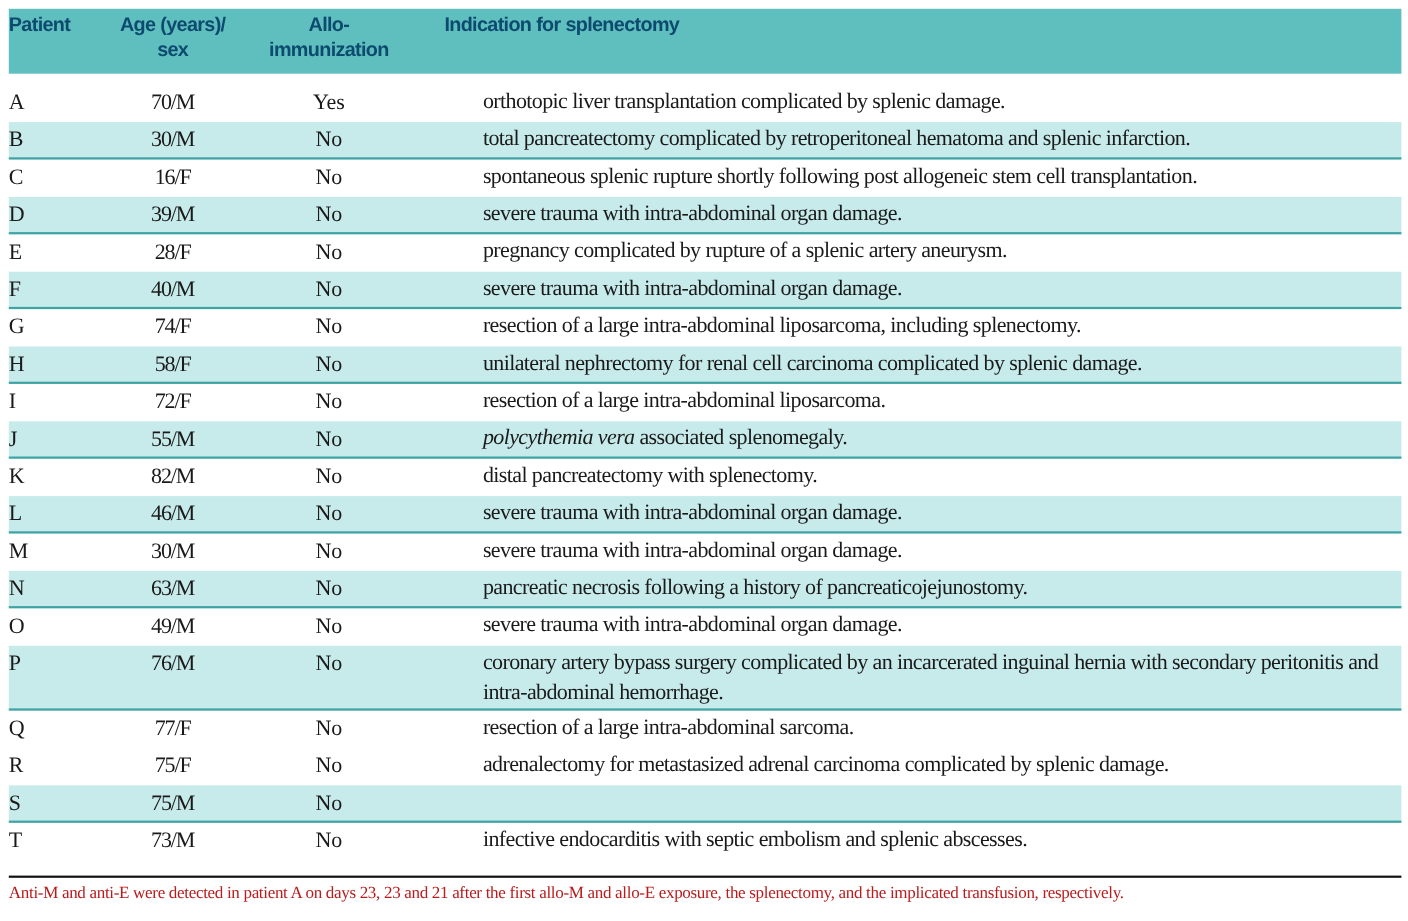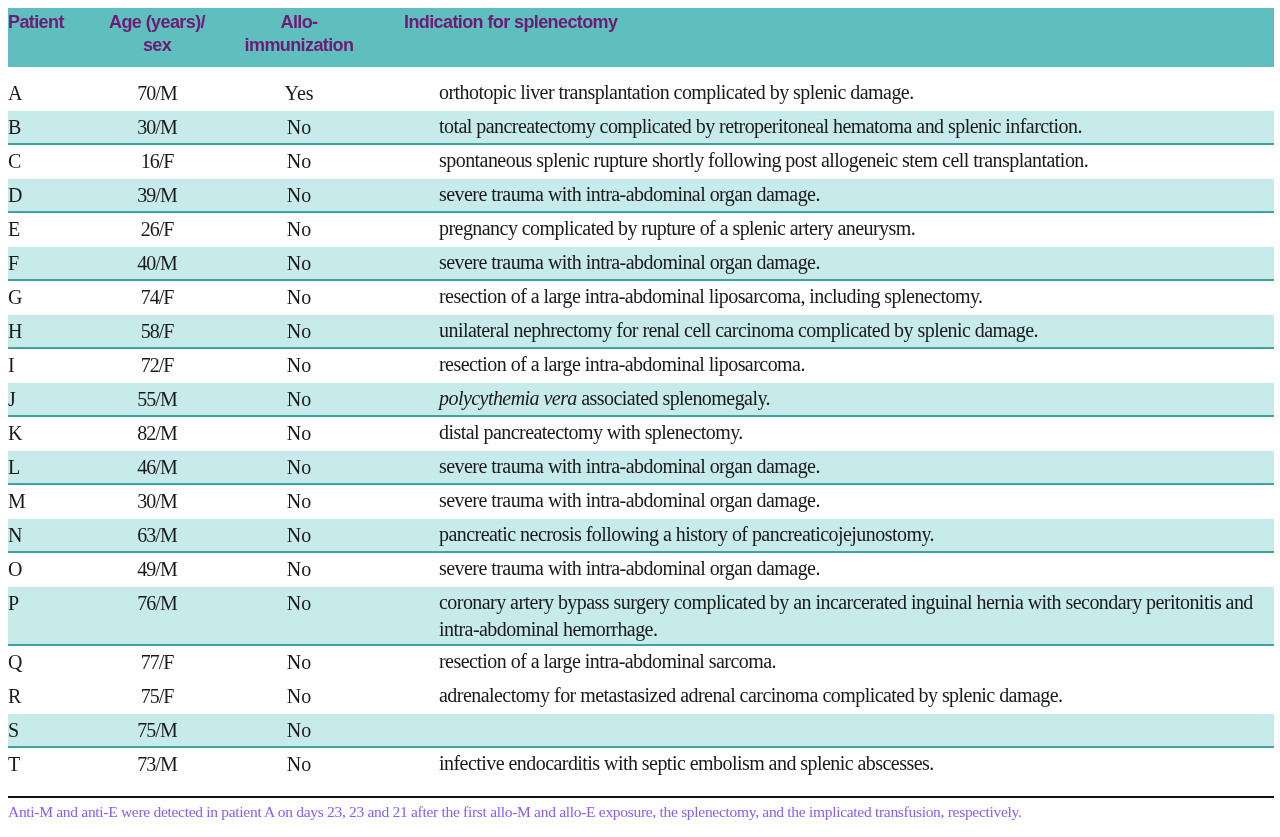--- a/index.html
+++ b/index.html
@@ -1,39 +1,39 @@
 <!DOCTYPE html>
 <html><head>
   <meta charset="utf-8">
   <style>
     html, body { margin: 0; padding: 0; background: #ffffff; }
     body { width: 1280px; height: 837px; position: relative; overflow: hidden;
            font-family: "Liberation Serif", "DejaVu Serif", serif; color: #1a1a1a; }
     .table { position: absolute; left: 8px; top: 8px; width: 1266px; }
-    .hdr { background: #5fbfbf; height: 59px; position: relative; color: #701a75;
+    .hdr { background: #5fbfbf; height: 59px; position: relative; color: #0c4a6e;
            font-family: "Liberation Sans", "DejaVu Sans", sans-serif; font-weight: bold;
            font-size: 18px; line-height: 23px; letter-spacing: -0.6px; transform-origin: left; }
     .hdr .c { position: absolute; top: 3px; }
     .hdr .c1 { left: 0px; }
     .hdr .c2 { left: 84px; width: 130px; text-align: center; }
     .hdr .c3 { left: 226px; width: 130px; text-align: center; }
     .hdr .c4 { left: 396px; }
     .rows { margin-top: 10px; }
     .row { position: relative; height: 34px; font-size: 20px; line-height: 28px; }
     .row.shaded { background: #c7eaea; border-bottom: 2px solid #3fa3a3; height: 32px; }
     .row.tall { height: 58px; }
     .row.tall.shaded { height: 57px; }
     .row .c { position: absolute; top: 2px; white-space: nowrap; }
     .row .c1 { left: 0px; }
     .row .c2 { left: 84px; width: 130px; text-align: center; letter-spacing: -1px; }
     .row .c3 { left: 226px; width: 130px; text-align: center; }
     .row .c4 { left: 397px; letter-spacing: -0.55px; white-space: normal; width: 840px; line-height: 27px; margin-left: 34px; }
     .row .c4 i { font-style: italic; }
     .bottom-rule { position: absolute; left: 8px; width: 1266px; top: 796px; height: 2px; background: #111; }
-    .footnote { position: absolute; left: 8px; top: 803px; font-size: 15.5px; color: #8b5cf6;
+    .footnote { position: absolute; left: 8px; top: 803px; font-size: 15.5px; color: #b91c1c;
                 letter-spacing: -0.3px; white-space: nowrap; }
   </style>
 </head>
 <body>
 
 <div class="table">
   <div class="hdr">
     <div class="c c1">Patient</div>
     <div class="c c2">Age (years)/<br>sex</div>
     <div class="c c3">Allo-<br>immunization</div>
@@ -59,21 +59,21 @@
         <div class="c c4">spontaneous splenic rupture shortly following post allogeneic stem cell transplantation.</div>
       </div>
       <div class="row shaded">
         <div class="c c1">D</div>
         <div class="c c2">39/M</div>
         <div class="c c3">No</div>
         <div class="c c4">severe trauma with intra-abdominal organ damage.</div>
       </div>
       <div class="row">
         <div class="c c1">E</div>
-        <div class="c c2">26/F</div>
+        <div class="c c2">28/F</div>
         <div class="c c3">No</div>
         <div class="c c4">pregnancy complicated by rupture of a splenic artery aneurysm.</div>
       </div>
       <div class="row shaded">
         <div class="c c1">F</div>
         <div class="c c2">40/M</div>
         <div class="c c3">No</div>
         <div class="c c4">severe trauma with intra-abdominal organ damage.</div>
       </div>
       <div class="row">

